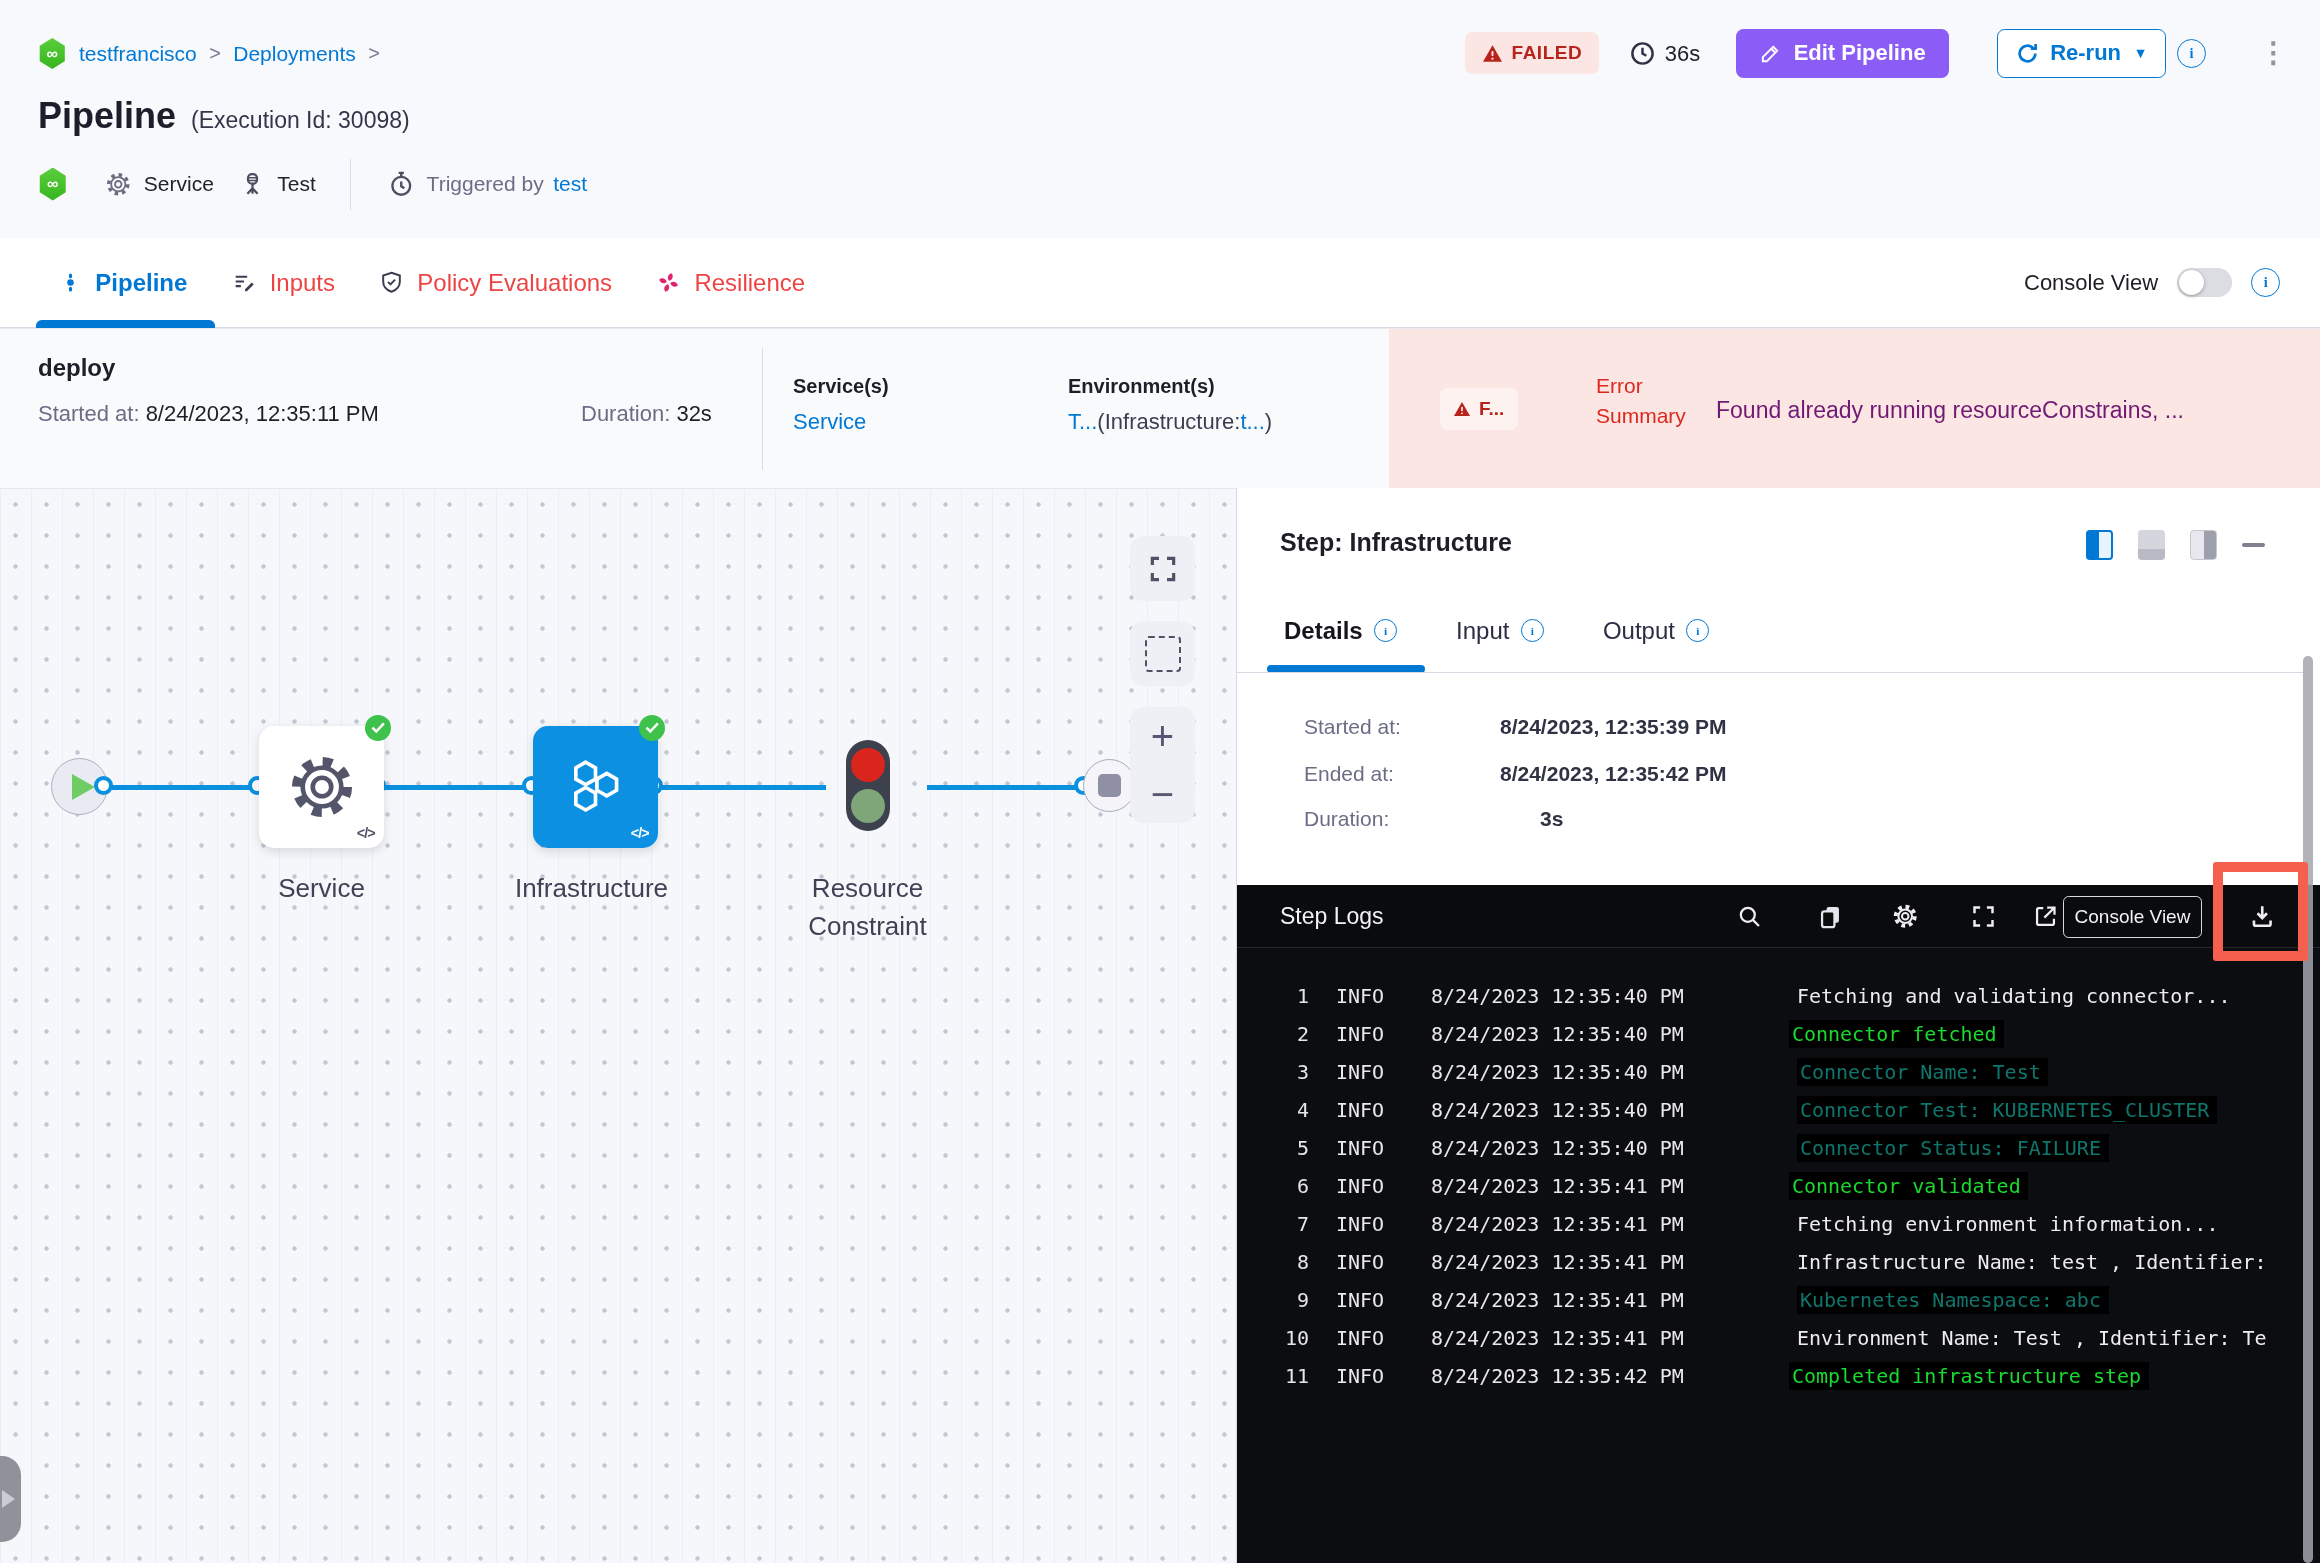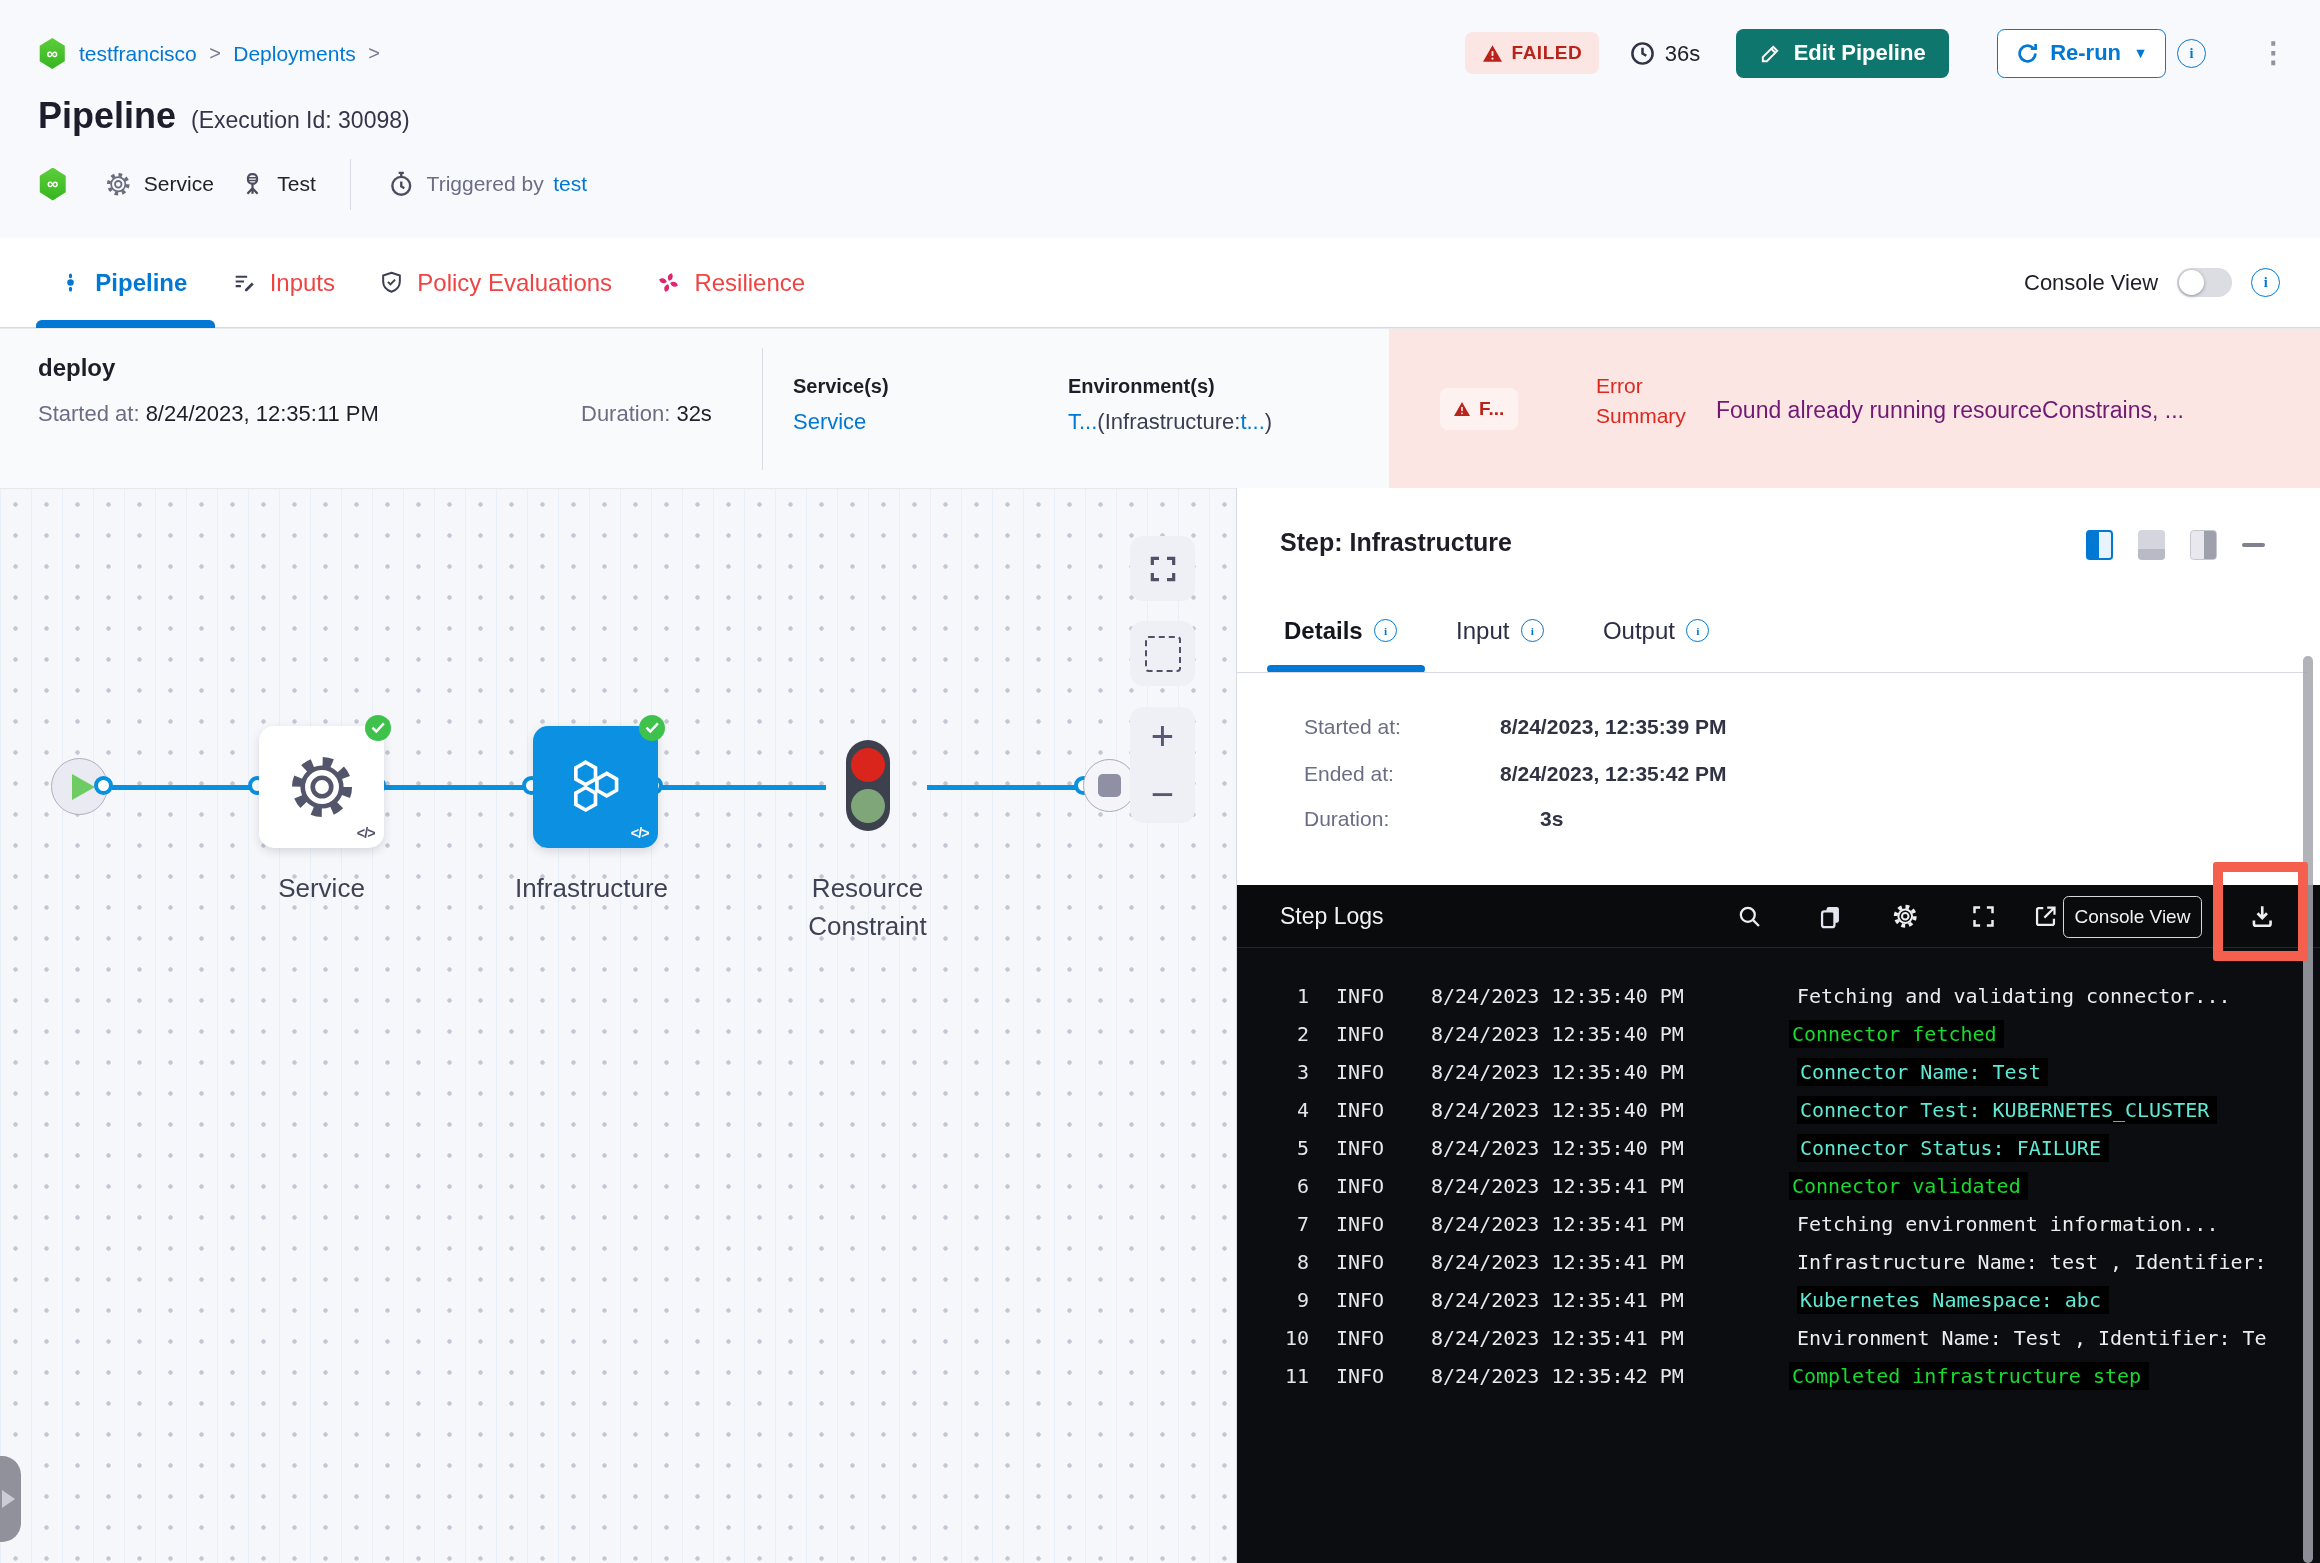--- a/index.html
+++ b/index.html
@@ -21,21 +21,21 @@
   .meta-gap{width:25px;}
   .meta-ic{margin-right:11.4px;display:flex;align-items:center;}
   .meta-divider{width:1px;height:51px;background:#D9DAE3;margin:0 36px 0 34px;}
   .muted{color:#6B6D85;}
   .blue-link{color:#0278D5;cursor:pointer;}
 
   .actions{position:absolute;left:1465px;top:28.5px;height:49px;display:flex;align-items:center;}
   .failed-badge{display:flex;align-items:center;gap:8.6px;background:#FBE6E4;border-radius:7.6px;height:42px;padding:0 17px;
     color:#B8231B;font-weight:bold;font-size:19px;letter-spacing:0.5px;}
   .elapsed{display:flex;align-items:flex-end;gap:8.6px;margin-left:30px;font-size:22px;color:#22222A;}
-  .btn-primary{margin-left:36px;display:flex;align-items:center;gap:11.4px;background:#0f766e;color:#fff;
+  .btn-primary{margin-left:36px;display:flex;align-items:center;gap:11.4px;background:#8b5cf6;color:#fff;
     border:none;border-radius:7.6px;height:49px;padding:0 23px;font-size:22px;font-weight:bold;cursor:pointer;font-family:inherit;}
   .btn-outline{margin-left:48px;display:flex;align-items:center;gap:10.5px;background:#fff;color:#0278D5;
     border:1.9px solid #0278D5;border-radius:7.6px;height:49px;padding:0 17px;font-size:22px;font-weight:bold;cursor:pointer;font-family:inherit;}
   .caret{font-size:14.3px;margin-left:1.9px;}
   .info-circle{width:27px;height:27px;border:1.9px solid #0278D5;border-radius:50%;color:#0278D5;
     display:flex;align-items:center;justify-content:center;font-size:14.3px;font-weight:bold;font-family:"Liberation Serif",serif;}
   .info-sm{width:21px;height:21px;font-size:11.4px;}
   .kebab{margin-left:53px;color:#9293A0;font-size:28.5px;font-weight:bold;letter-spacing:0;line-height:13.3px;cursor:pointer;}
   .ml12{margin-left:11.4px;}
 
@@ -127,21 +127,21 @@
   .console-view-btn{position:absolute;left:826px;top:10.5px;width:139px;height:42px;border:1px solid #D8D8DE;border-radius:5.7px;
     color:#F2F2F4;font-size:19px;display:flex;align-items:center;justify-content:center;cursor:pointer;background:transparent;font-family:inherit;}
   .download-btn{position:absolute;left:1002px;top:8.6px;width:46px;height:46px;display:flex;align-items:center;justify-content:center;cursor:pointer;}
   .log-rows{position:absolute;left:0;top:92px;width:1084px;}
   .log-row{display:flex;align-items:center;height:38px;font-family:"DejaVu Sans Mono",monospace;font-size:20px;}
   .ln{width:72px;text-align:right;color:#E6E6E9;flex:none;}
   .lv{margin-left:27px;width:55px;color:#E9E9EC;flex:none;}
   .lt{margin-left:40px;width:259px;color:#E9E9EC;flex:none;white-space:pre;}
   .lm{margin-left:107px;white-space:pre;color:#EDEDEF;}
   .lm.green{color:#17DB2E;background:#000;padding:1.9px 7.6px 1.9px 2.9px;margin-left:99px;}
-  .lm.yellow{color:#5eead4;background:#000;padding:1.9px 7.6px 1.9px 2.9px;}
+  .lm.yellow{color:#0f766e;background:#000;padding:1.9px 7.6px 1.9px 2.9px;}
 
   .annotation-box{position:absolute;left:2213px;top:862px;width:75px;height:79px;border:10.5px solid #F4604D;border-radius:2.9px;z-index:40;pointer-events:none;}
   .page-scrollbar{position:absolute;left:2303px;top:656px;width:9.5px;height:907px;background:#A4A4AD;border-radius:4.8px;opacity:.85;z-index:30;}
 
   svg{display:block;}
 </style>
 </head>
 <body>
 
 <div class="screen">

